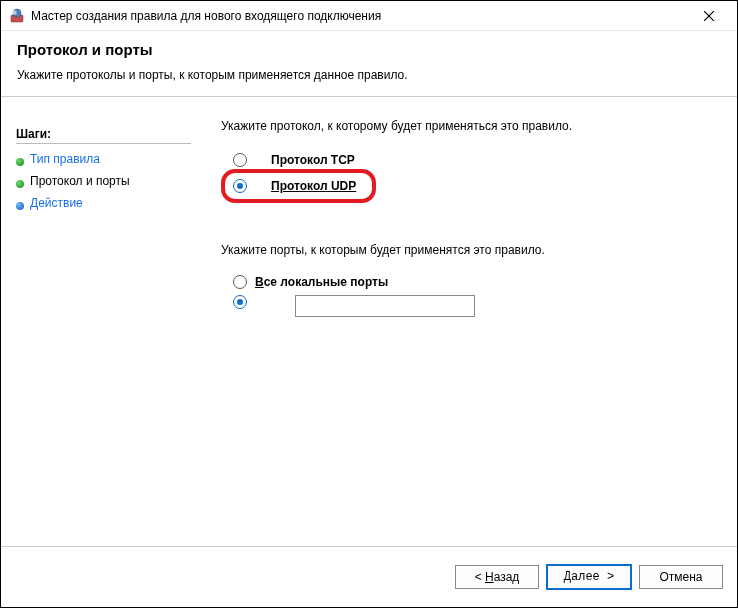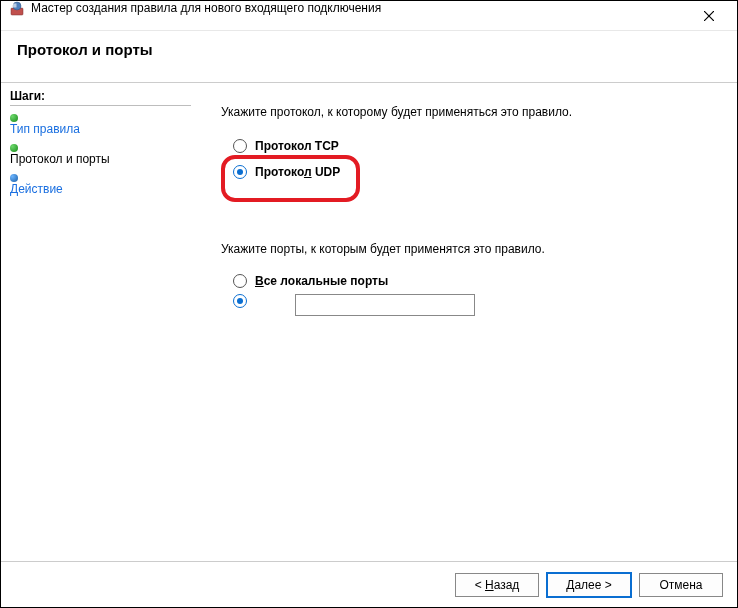--- a/index.html
+++ b/index.html
@@ -15,20 +15,21 @@
     height: 608px;
     border: 1px solid #000;
     position: relative;
     background: #fff;
     display: flex;
     flex-direction: column;
   }
   .titlebar {
     height: 30px;
     display: flex;
+    align-items: center;
     padding: 0 8px;
     border-bottom: 1px solid #e8e8e8;
   }
   .titlebar-icon {
     width: 16px; height: 16px;
     margin-right: 6px;
   }
   .titlebar-title { flex: 1; font-size: 12px; }
   .titlebar-close {
     width: 40px; height: 100%;
@@ -48,35 +49,35 @@
   .header .subtitle {
     font-size: 12px;
   }
   .body {
     flex: 1;
     display: flex;
     overflow: hidden;
   }
   .sidebar {
     width: 200px;
-    padding: 6px 10px 6px 9px;
+    padding: 6px 10px 6px 15px;
+    margin-top: 24px;
   }
   .sidebar-heading {
     font-weight: bold;
     font-size: 12px;
     border-bottom: 1px solid #bdbdbd;
     padding-bottom: 2px;
     margin-bottom: 4px;
   }
   .step {
     display: flex;
-    align-items: flex-start;
+    align-items: flex-end;
     padding: 4px 0;
     cursor: pointer;
-    flex-direction: column;
   }
   .step-bullet {
     width: 8px; height: 8px;
     border-radius: 50%;
     margin-right: 6px;
   }
   .green { background: radial-gradient(circle at 30% 30%, #6cd96c, #1a8a1a); }
   .blue { background: radial-gradient(circle at 30% 30%, #6cb5ff, #1a5fa8); }
   .purple { background: radial-gradient(circle at 30% 30%, #b88cff, #5a2fa8); }
   .step-link { color: #1a6fe0; }
@@ -85,20 +86,21 @@
     flex: 1;
     padding: 22px 20px 10px 20px;
     position: relative;
   }
   .section-label { margin-bottom: 18px; }
   .radio-row {
     display: flex;
     align-items: center;
     margin-bottom: 2px;
     padding: 2px 0;
+    gap: 16px;
   }
   .radio {
     width: 14px; height: 14px;
     border: 1px solid #555;
     border-radius: 50%;
     margin-right: 8px;
     display: flex; align-items: center; justify-content: center;
     background: #fff;
   }
   .radio.checked { border-color: #0a6ed1; }
@@ -106,25 +108,26 @@
     content: "";
     width: 6px; height: 6px;
     border-radius: 50%;
     background: #0a6ed1;
   }
   .radio-label { font-weight: bold; }
   .underline-letter { text-decoration: underline; }
   .highlight-box {
     border: 4px solid #e31b23;
     border-radius: 14px;
-    padding: 4px 16px 17px 8px;
+    padding: 4px 16px 4px 8px;
     display: inline-flex;
     align-items: flex-start;
     margin-bottom: 18px;
     margin-top: -2px;
+    text-decoration: underline;
   }
   .protocol-tcp-row {
     padding-left: 12px;
   }
   .ports-block {
     margin-top: 22px;
   }
   .ports-options {
     margin-top: 14px;
     padding-left: 12px;
@@ -144,40 +147,41 @@
     font-size: 12px;
   }
   .example {
     font-size: 11px;
     color: #555;
     margin-left: 311px;
     margin-top: 2px;
   }
   .footer {
     border-top: 1px solid #ccc;
-    height: 46px;
+    height: 61px;
     display: flex;
     align-items: center;
     justify-content: flex-end;
     padding: 0 14px;
     gap: 8px;
   }
   .btn {
     min-width: 84px;
     height: 24px;
     border: 1px solid #888;
     background: #fdfdfd;
     font-family: inherit;
     font-size: 12px;
     cursor: pointer;
     padding: 0 10px;
   }
   .btn.default {
     border: 1px solid #0a6ed1;
     outline: 1px solid #0a6ed1;
+    font-family: Liberation Mono, monospace;
   }
 </style>
 </head>
 <body>
 
 <div class="window">
 
   <div class="titlebar">
     <span class="titlebar-icon">
       <svg viewBox="0 0 16 16" width="16" height="16">
@@ -190,20 +194,21 @@
     <div class="titlebar-close">
       <svg viewBox="0 0 10 10" width="10" height="10">
         <line x1="0" y1="0" x2="10" y2="10" stroke="#000" stroke-width="1.2"></line>
         <line x1="10" y1="0" x2="0" y2="10" stroke="#000" stroke-width="1.2"></line>
       </svg>
     </div>
   </div>
 
   <div class="header">
     <h1>Протокол и порты</h1>
+    <div class="subtitle">Укажите протоколы и порты, к которым применяется данное правило.</div>
   </div>
 
   <div class="body">
     <div class="sidebar">
       <div class="sidebar-heading">Шаги:</div>
       <div id="steps-container">
           <div class="step">
             <span class="step-bullet green"></span>
             <span class="step-link">Тип правила</span>
           </div>

